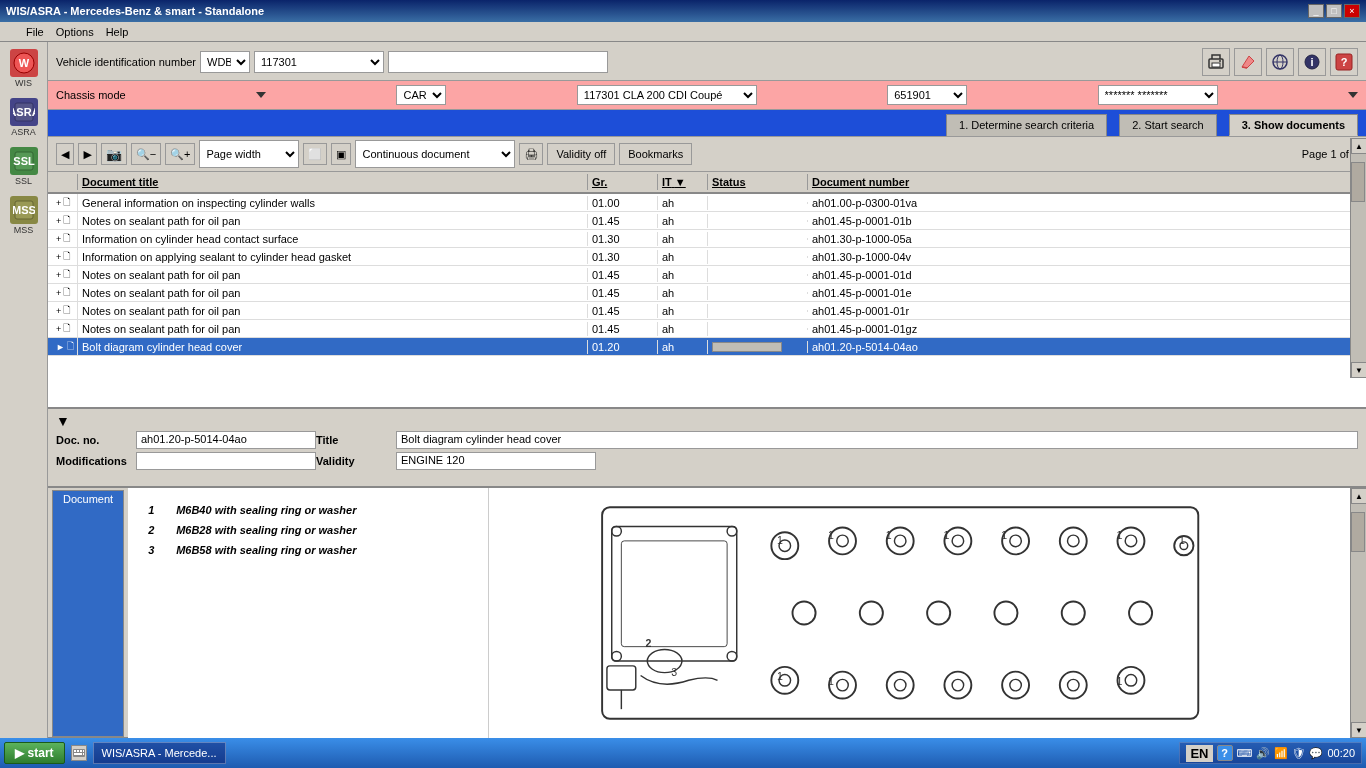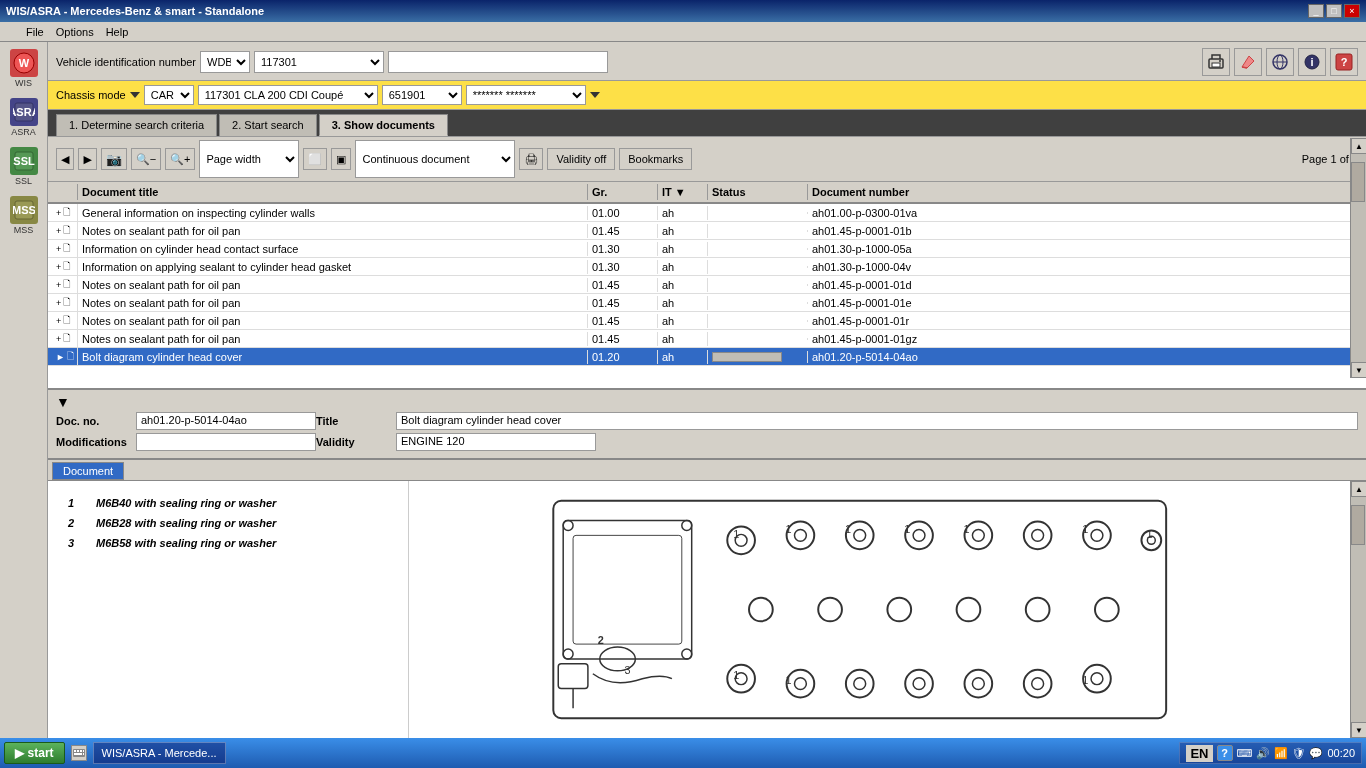--- a/index.html
+++ b/index.html
@@ -110,42 +110,44 @@
       width: 28px; height: 28px;
       background: #d4d0c8;
       border: 1px solid #999;
       display: flex; align-items: center; justify-content: center;
       cursor: pointer;
       font-size: 14px;
     }
     
     
     #chassis-bar {
-      background: #fde047;
+      background: #fca5a5;
       padding: 4px 8px;
       display: flex;
       align-items: center;
       gap: 4px;
       border-bottom: 1px solid #999;
+      justify-content: space-between;
     }
     .chassis-select {
       height: 20px;
       border: 1px solid #999;
       background: white;
       font-size: 11px;
       padding: 0 2px;
     }
     
     
     #tabs-bar {
-      background: #404040;
+      background: #1d4ed8;
       padding: 4px 8px 0 8px;
       display: flex;
-      gap: 2px;
+      gap: 12px;
       border-bottom: 1px solid #999;
+      justify-content: flex-end;
     }
     .tab {
       padding: 4px 12px;
       background: #c0bdb5;
       border: 1px solid #888;
       border-bottom: none;
       cursor: pointer;
       font-size: 11px;
     }
     .tab.active {
@@ -168,21 +170,21 @@
     .tool-btn {
       height: 22px;
       padding: 0 4px;
       background: #d4d0c8;
       border: 1px solid #999;
       cursor: pointer;
       font-size: 11px;
       display: flex; align-items: center; justify-content: center;
     }
     .tool-select {
-      height: 38px;
+      height: 28px;
       border: 1px solid #999;
       background: white;
       font-size: 11px;
       padding: 0 2px;
       width: 100px;
     }
     .tool-select-doc {
       width: 160px;
     }
     .toolbar-page-info { margin-left: auto; font-size: 11px; }
@@ -193,20 +195,21 @@
       overflow: hidden;
       display: flex;
       flex-direction: column;
     }
     #doc-table-header {
       display: grid;
       grid-template-columns: 30px 510px 70px 50px 100px 1fr;
       background: #d4d0c8;
       border-bottom: 2px solid #888;
       padding: 2px 0;
+      text-decoration: underline;
     }
     .col-header {
       padding: 2px 4px;
       font-weight: bold;
       font-size: 11px;
       border-right: 1px solid #999;
     }
     #doc-table-body {
       flex: 1;
       overflow-y: auto;
@@ -251,25 +254,25 @@
       background: white;
       border: 1px solid #999;
       padding: 1px 4px;
       font-size: 11px;
       height: 18px;
     }
     .info-value-long { flex: 1; }
     
     
     #doc-viewer-container {
-      height: 280px;
+      height: 252px;
       border-top: 2px solid #888;
       display: flex;
-      flex-direction: column;
       overflow: hidden;
+      margin-top: 9px;
     }
     #doc-viewer-tabs {
       background: #d4d0c8;
       padding: 2px 4px 0 4px;
       display: flex;
       border-bottom: 1px solid #888;
     }
     .viewer-tab {
       padding: 2px 10px;
       background: #316ac5;

